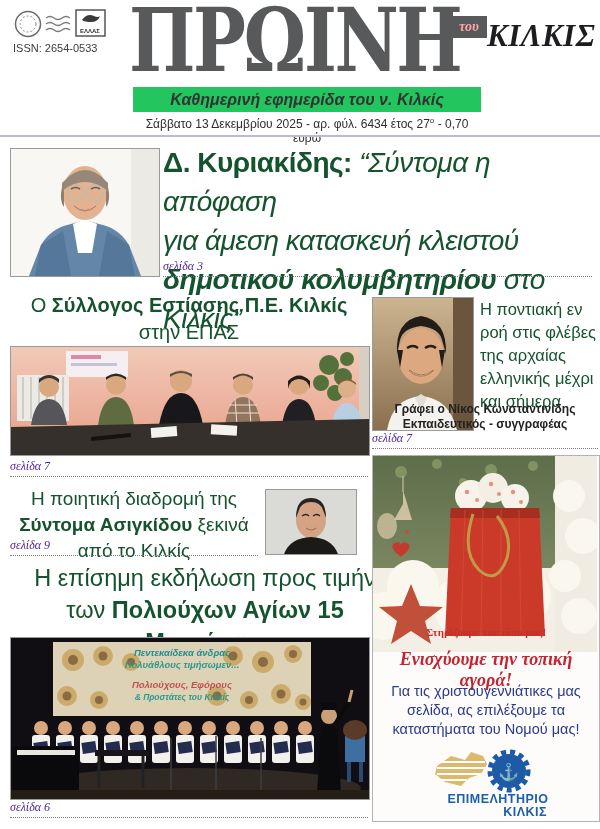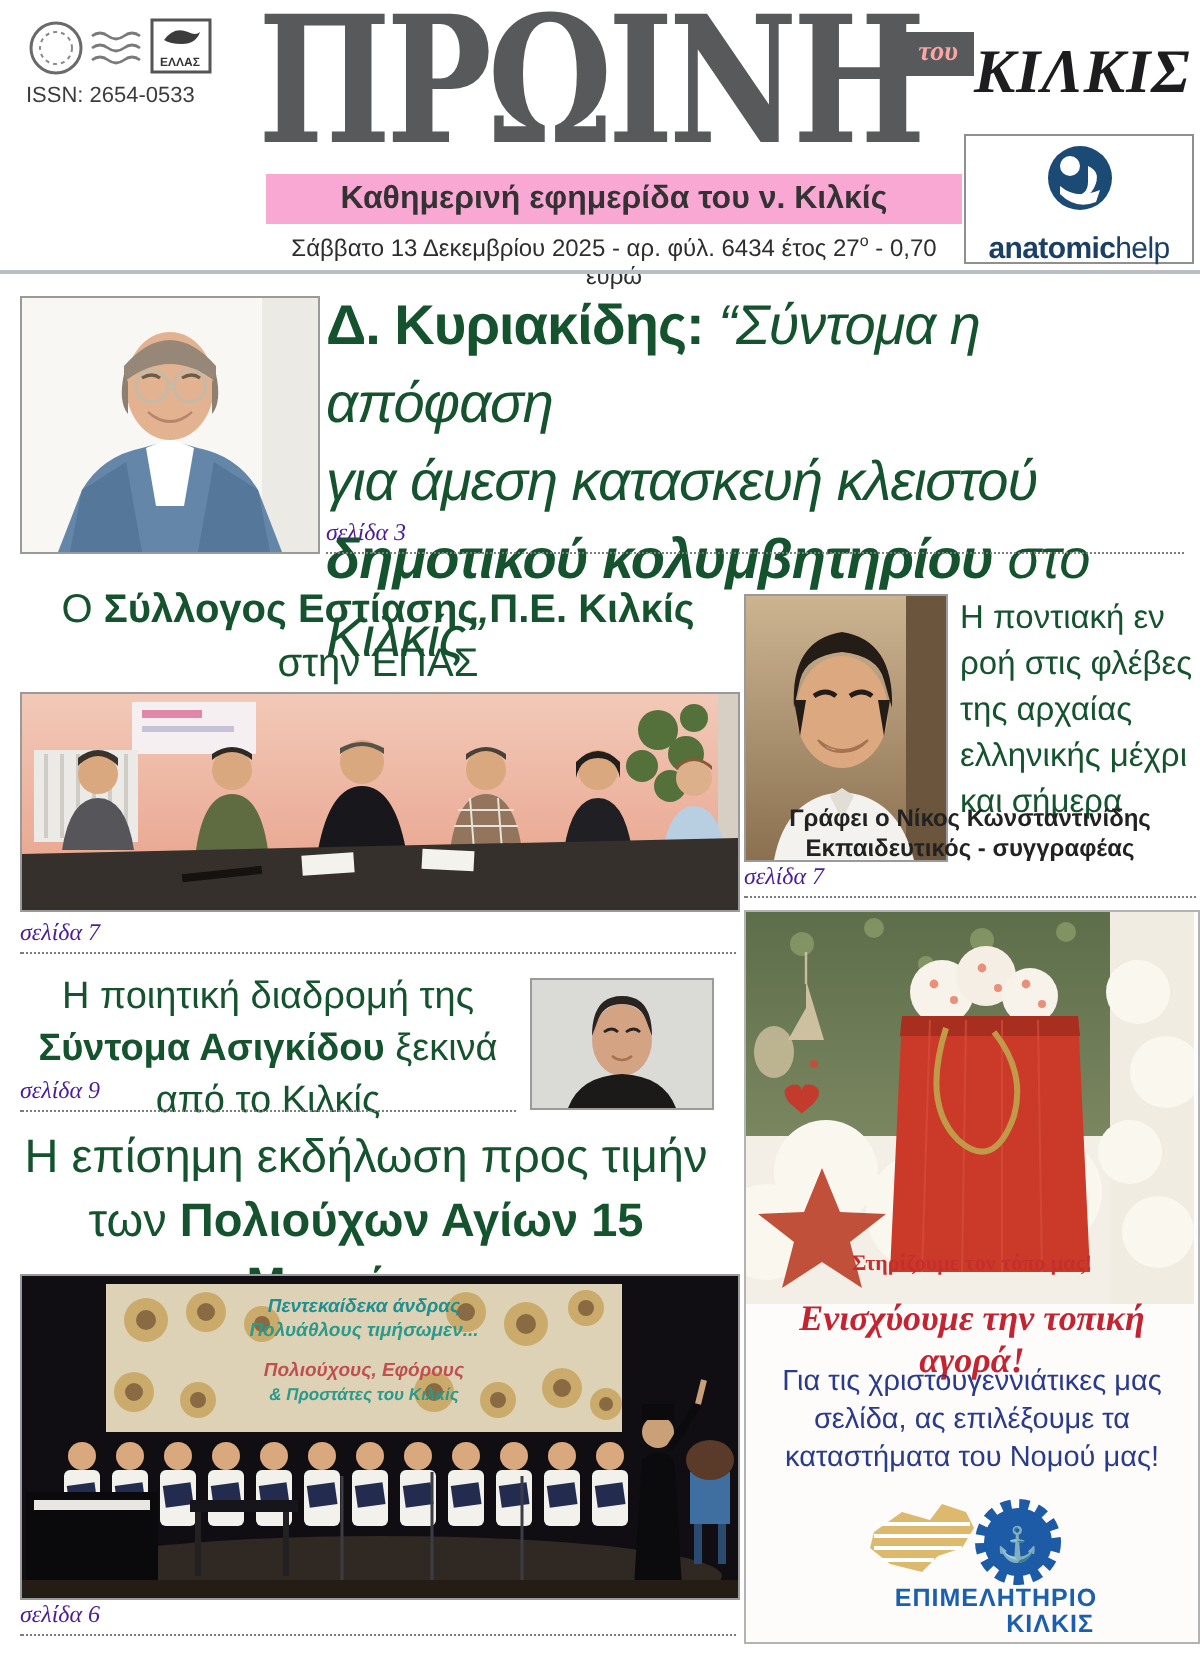--- a/index.html
+++ b/index.html
@@ -10,22 +10,22 @@
   
   .issn { left:13px; top:42px; font-size:11px; color:#3c3c3c; }
   .masthead { left:129px; top:-8px; font-family:"DejaVu Serif", serif; font-weight:bold;
               font-size:88px; line-height:1.1; color:#58595b; letter-spacing:-3px;
               transform:scaleX(0.80); transform-origin:0 0; }
   .tou-badge { left:451px; top:16px; width:36px; height:22px; background:#58595b;
                color:#fca5a5; font-family:"Liberation Serif", serif; font-style:italic;
                font-weight:bold; font-size:14px; text-align:center; line-height:22px; }
   .region { left:487px; top:18px; font-family:"Liberation Serif", serif; font-style:italic;
             font-weight:bold; font-size:31px; color:#1d1d1f; letter-spacing:0.5px; }
-  .subtitle-bar { left:133px; top:87px; width:348px; height:25px; background:#f9a8d4;
-                  text-align:center; line-height:25px; font-weight:bold;
+  .subtitle-bar { left:133px; top:87px; width:348px; height:25px; background:#22c55e;
+                  text-align:center; line-height:25px; font-style:italic; font-weight:bold;
                   font-size:16px; color:#333333; }
   .dateline { left:133px; top:116px; width:348px; text-align:center; font-size:12px; color:#2e2e2e; }
   .dateline sup { font-size:8px; }
   .website-badge { left:10px; top:95px; width:116px; height:34px; border:2px solid #4c4c4c;
                    border-radius:19px; text-align:center; line-height:34px; font-weight:bold;
                    font-size:20px; color:#4c4c4e; background:#fff; }
   .sponsor-box { left:482px; top:67px; width:113px; height:63px; border:1px solid #8f8f8f;
                  background:#fff; text-align:center; }
   .sponsor-word { margin-top:2px; font-size:15px; color:#1b3f66; letter-spacing:-0.3px; }
   .sponsor-word b { font-weight:bold; }
@@ -54,21 +54,21 @@
   .art3-byline { left:372px; top:402px; width:226px; text-align:center; font-weight:bold;
                  font-size:12px; line-height:15px; color:#222; }
   .art3-pageref { left:372px; top:431px; width:226px; }
 
   
   .art4-headline { left:10px; top:486px; width:248px; text-align:center; font-size:19px;
                    line-height:26px; }
   .art4-pageref { left:10px; top:538px; width:248px; }
 
   
-  .art5-headline { left:4px; top:562px; width:358px; text-align:center; font-size:23.5px;
+  .art5-headline { left:26px; top:562px; width:358px; text-align:center; font-size:23.5px;
                    line-height:32px; }
   .art5-pageref { left:10px; top:800px; width:358px; }
 
   
   .ad-box { left:372px; top:455px; width:226px; height:365px; border:1px solid #b3b3b3;
             background:#fdfcfa; }
   .ad-slogan1 { position:absolute; top:170px; left:0; width:100%; text-align:center;
                 font-family:"Liberation Serif", serif; font-weight:bold;
                 font-size:11px; color:#c42f2d; }
   .ad-slogan2 { position:absolute; top:193px; left:0; width:100%; text-align:center;
@@ -99,29 +99,20 @@
   <div class="abs issn">ISSN: 2654-0533</div>
 
   <div class="abs masthead">ΠΡΩΙΝΗ</div>
   <div class="abs tou-badge">του</div>
   <div class="abs region">ΚΙΛΚΙΣ</div>
 
   <div class="abs subtitle-bar">Καθημερινή εφημερίδα του ν. Κιλκίς</div>
   <div class="abs dateline"><span>Σάββατο 13 Δεκεμβρίου 2025 - αρ. φύλ. 6434  έτος 27</span><sup>ο</sup><span> - 0,70 ευρώ</span></div>
 
 
-  <div class="abs sponsor-box">
-    <svg width="40" height="38" viewBox="0 0 40 38" style="margin-top:3px">
-      <circle cx="20" cy="18" r="16" fill="#1b4a75"></circle>
-      <circle cx="15" cy="12" r="5" fill="#ffffff"></circle>
-      <path d="M24 12 q7 3 3 11 q-3 6 -11 4 q8 0 8 -7 q0 -5 0 -8 Z" fill="#ffffff"></path>
-      <path d="M10 22 q8 7 20 2 l-2 6 q-10 4 -18 -4 Z" fill="#ffffff"></path>
-    </svg>
-    <div class="sponsor-word"><b>anatomic</b><span>help</span></div>
-  </div>
 
   <div class="abs header-divider"></div>
 
   <svg class="abs photo-frame" style="left:10px; top:148px;" width="148" height="127" viewBox="0 0 148 127">
     <rect width="148" height="127" fill="#f8f7f4"></rect>
     <rect x="120" width="28" height="127" fill="#eceae4"></rect>
     <path d="M18 127 L30 96 Q40 79 60 75 L74 71 L88 75 Q108 79 118 96 L130 127 Z" fill="#6386a9"></path>
     <path d="M30 96 L52 82 L60 127 L24 127 Z" fill="#557799"></path>
     <path d="M118 96 L96 82 L88 127 L124 127 Z" fill="#557799"></path>
     <polygon points="62,75 74,70 86,75 81,104 67,104" fill="#ffffff"></polygon>

